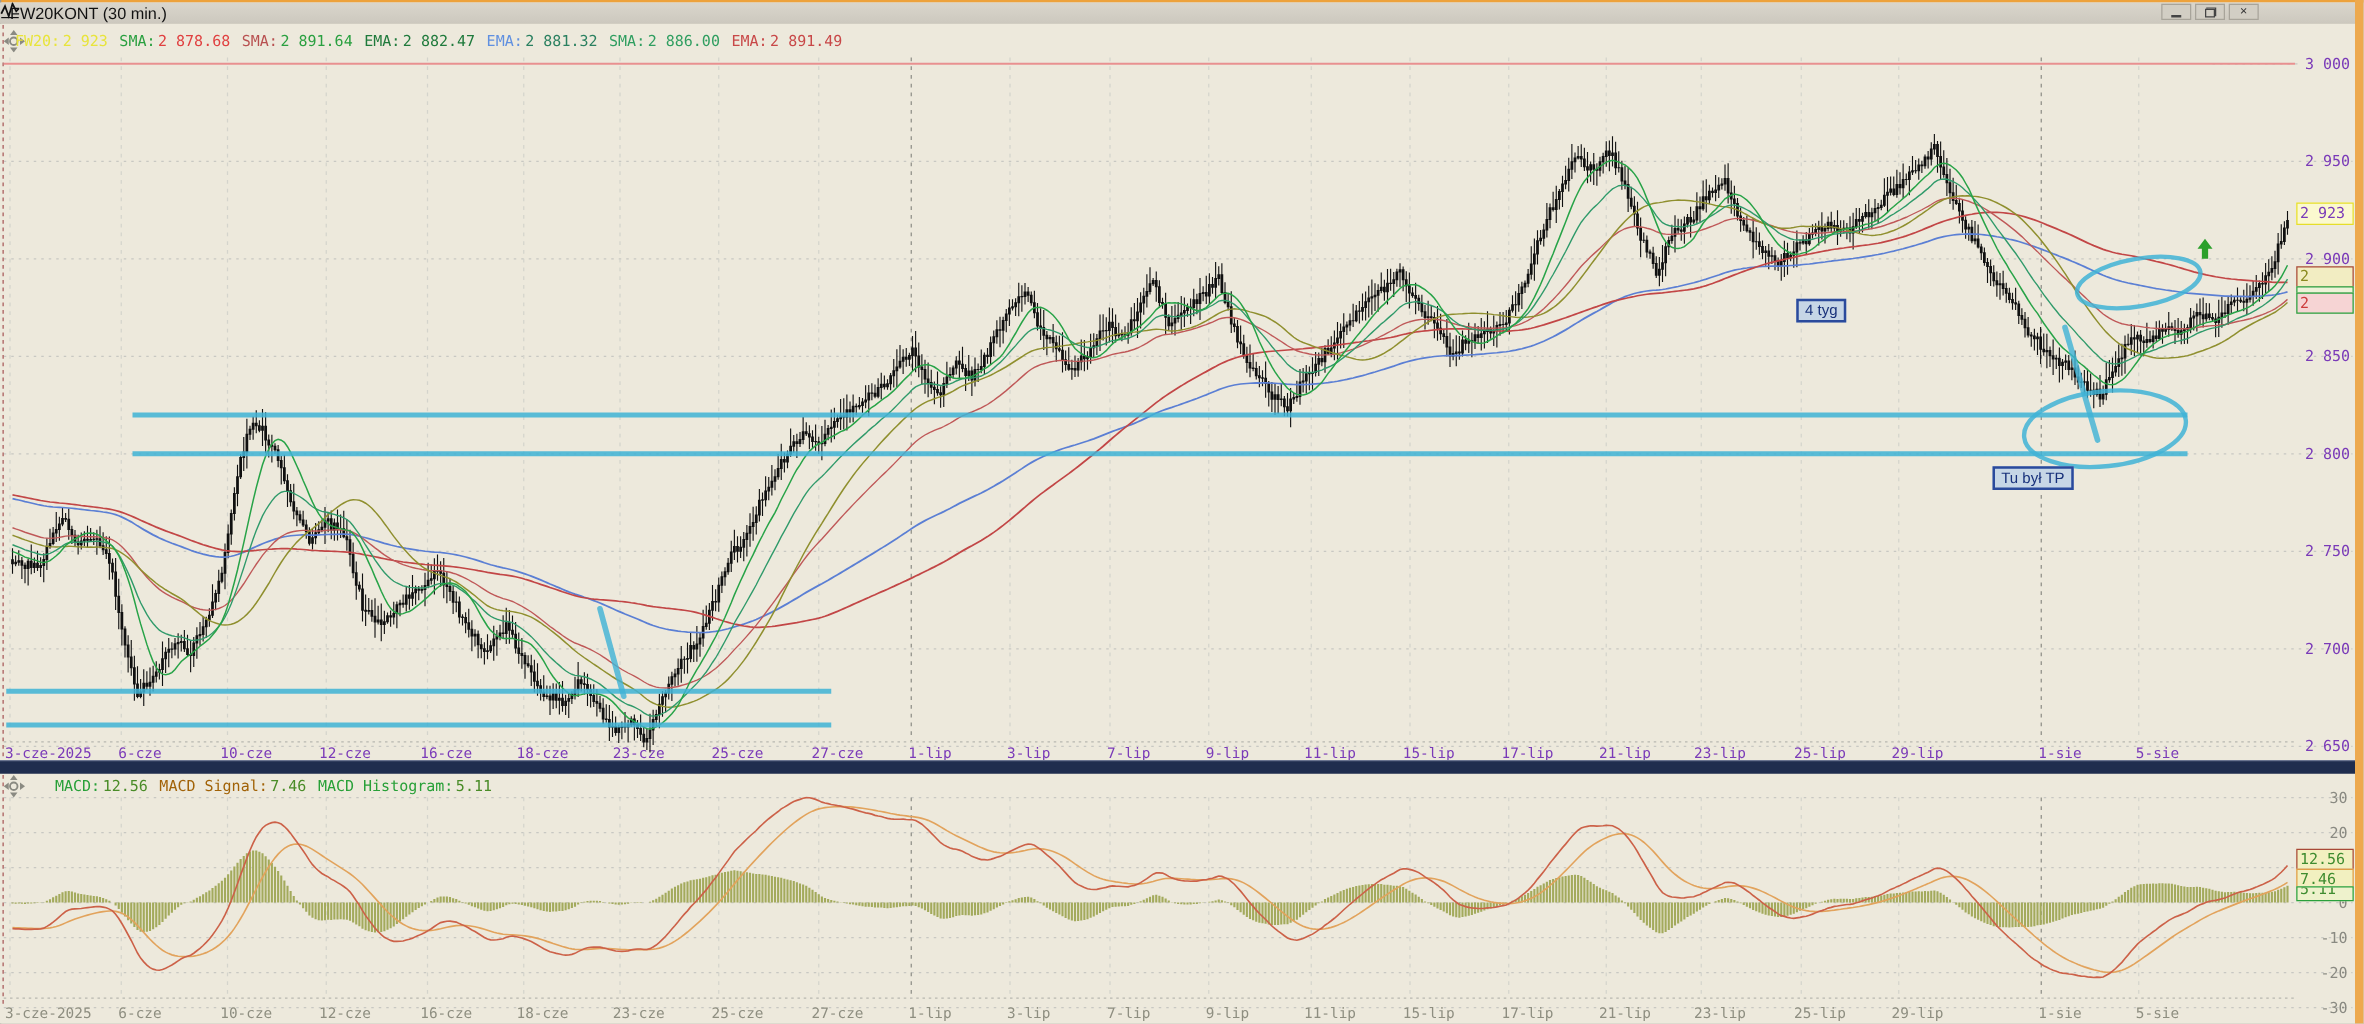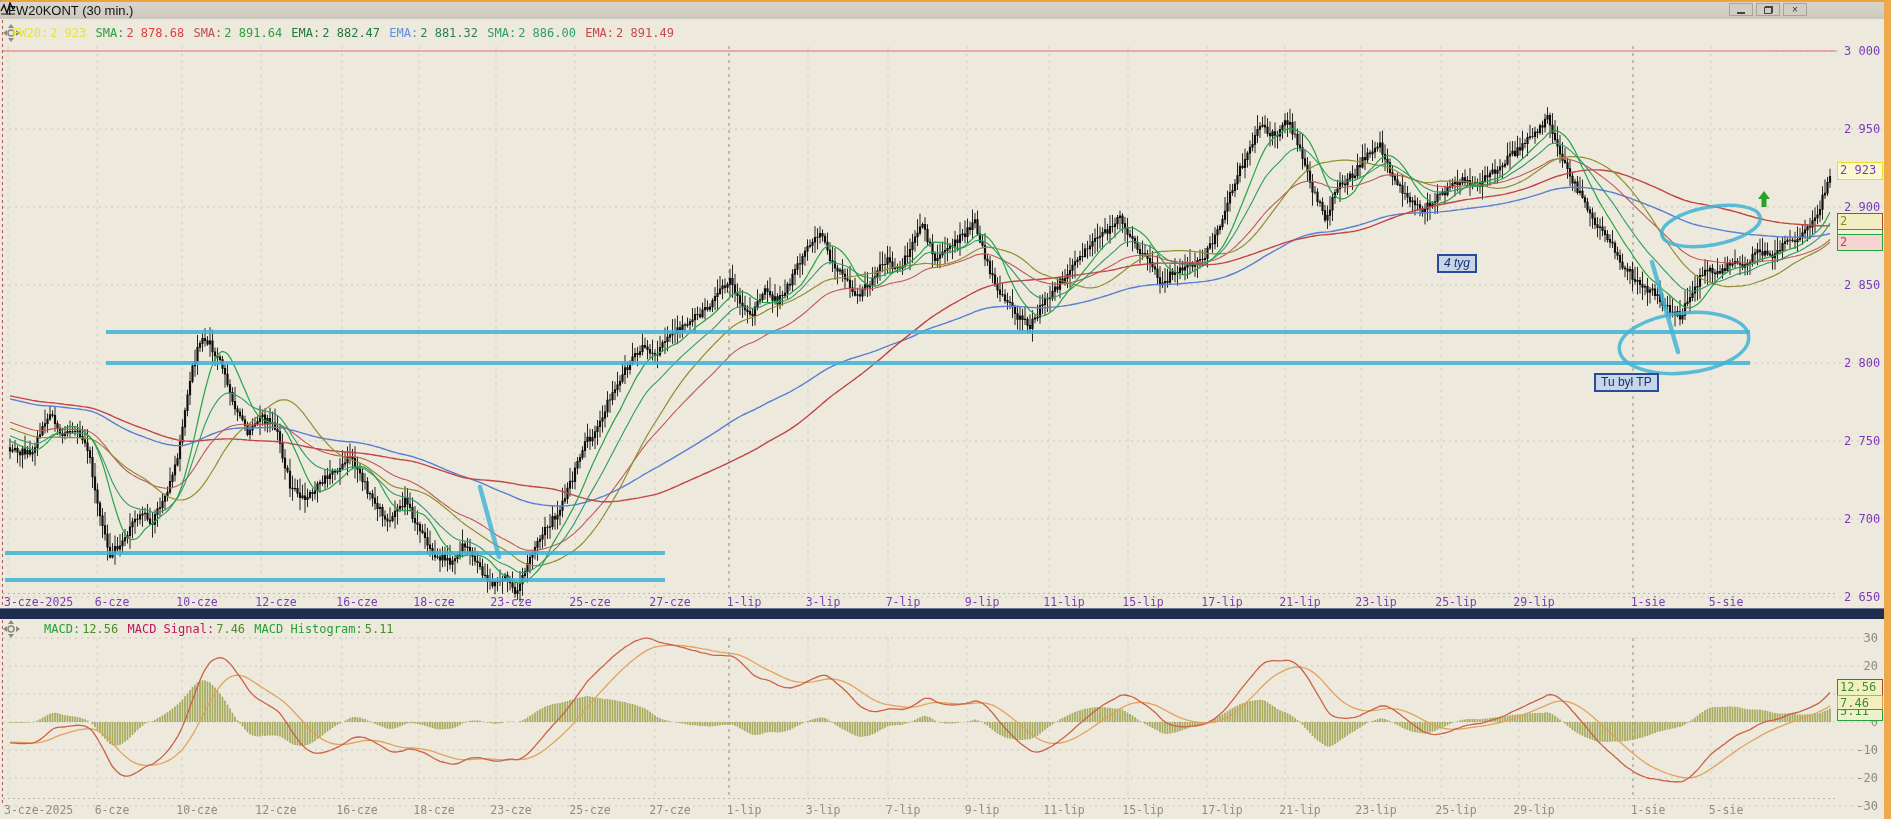--- a/index.html
+++ b/index.html
@@ -238,33 +238,33 @@
     <svg width="17" height="18">
         <g fill="#8a8a82">
           <polygon points="8,0 5,4 11,4"></polygon>
           <polygon points="8,18 5,14 11,14"></polygon>
           <polygon points="0,9 4,6 4,12"></polygon>
           <polygon points="17,9 13,6 13,12"></polygon>
           <circle cx="8" cy="9" r="3" fill="none" stroke="#8a8a82" stroke-width="1.5"></circle>
         </g>
       </svg>
   </span>
-  <div class="ind-row" id="macd-ind" style="top:622px;"><span style="color: rgb(40, 160, 56); padding-left: 32px;">MACD:</span><span style="color: rgb(74, 140, 40);">12.56 </span><span style="color: #be185d;">MACD Signal:</span><span style="color: rgb(74, 140, 40);">7.46 </span><span style="color: rgb(40, 160, 56); text-align: center;">MACD Histogram:</span><span style="color: rgb(74, 140, 40);">5.11 </span></div>
+  <div class="ind-row" id="macd-ind" style="top:622px;"><span style="color: rgb(40, 160, 56); padding-left: 32px;">MACD:</span><span style="color: rgb(74, 140, 40);">12.56 </span><span style="color: #a16207;">MACD Signal:</span><span style="color: rgb(74, 140, 40);">7.46 </span><span style="color: rgb(40, 160, 56); text-align: center;">MACD Histogram:</span><span style="color: rgb(74, 140, 40);">5.11 </span></div>
 
   <div class="separator"></div>
 
   <div id="tags">
       <div class="tag" style="top: 162px; height: 18px; border: 1px solid rgb(230, 222, 42); background: rgb(251, 249, 207); color: rgb(122, 58, 184);"><span>2 923</span></div>
       <div class="tag" style="top: 213px; height: 17px; border: 1px solid rgb(168, 72, 56); background: rgb(242, 237, 194); color: rgb(138, 138, 32);"><span>2 891.</span></div>
       <div class="tag" style="top: 229px; height: 6px; border: 1px solid rgb(42, 160, 60); background: rgb(237, 242, 216); color: rgb(42, 160, 60);"><span></span></div>
       <div class="tag" style="top: 234px; height: 17px; border: 1px solid rgb(39, 163, 60); background: rgb(246, 212, 212); color: rgb(204, 60, 60);"><span>2 878.</span></div>
       <div class="tag" style="top: 679px; height: 17px; border: 1px solid rgb(168, 72, 56); background: rgb(242, 240, 192); color: rgb(63, 140, 48);"><span>12.56</span></div>
       <div class="tag" style="top: 695px; height: 16px; border: 1px solid rgb(224, 156, 68); background: rgb(242, 240, 192); color: rgb(63, 140, 48);"><span>7.46</span></div>
       <div class="tag" style="top: 709px; height: 12px; border: 1px solid rgb(42, 160, 60); background: rgb(238, 242, 204); color: rgb(63, 140, 48);">
         <span style="display: block; margin-top: -6px;">5.11</span>
       </div>
     </div>
 
-  <div class="anno" id="anno-4tyg" style="left: 1437px; top: 254px; font-style: italic;">4 tyg</div>
+  <div class="anno" id="anno-4tyg" style="left: 1437px; top: 239px;">4 tyg</div>
   <div class="anno" id="anno-tp" style="left: 1594px; top: 373px;">Tu był TP</div>
 
   <div class="right-border"></div>
 </div>
 
 </body></html>

